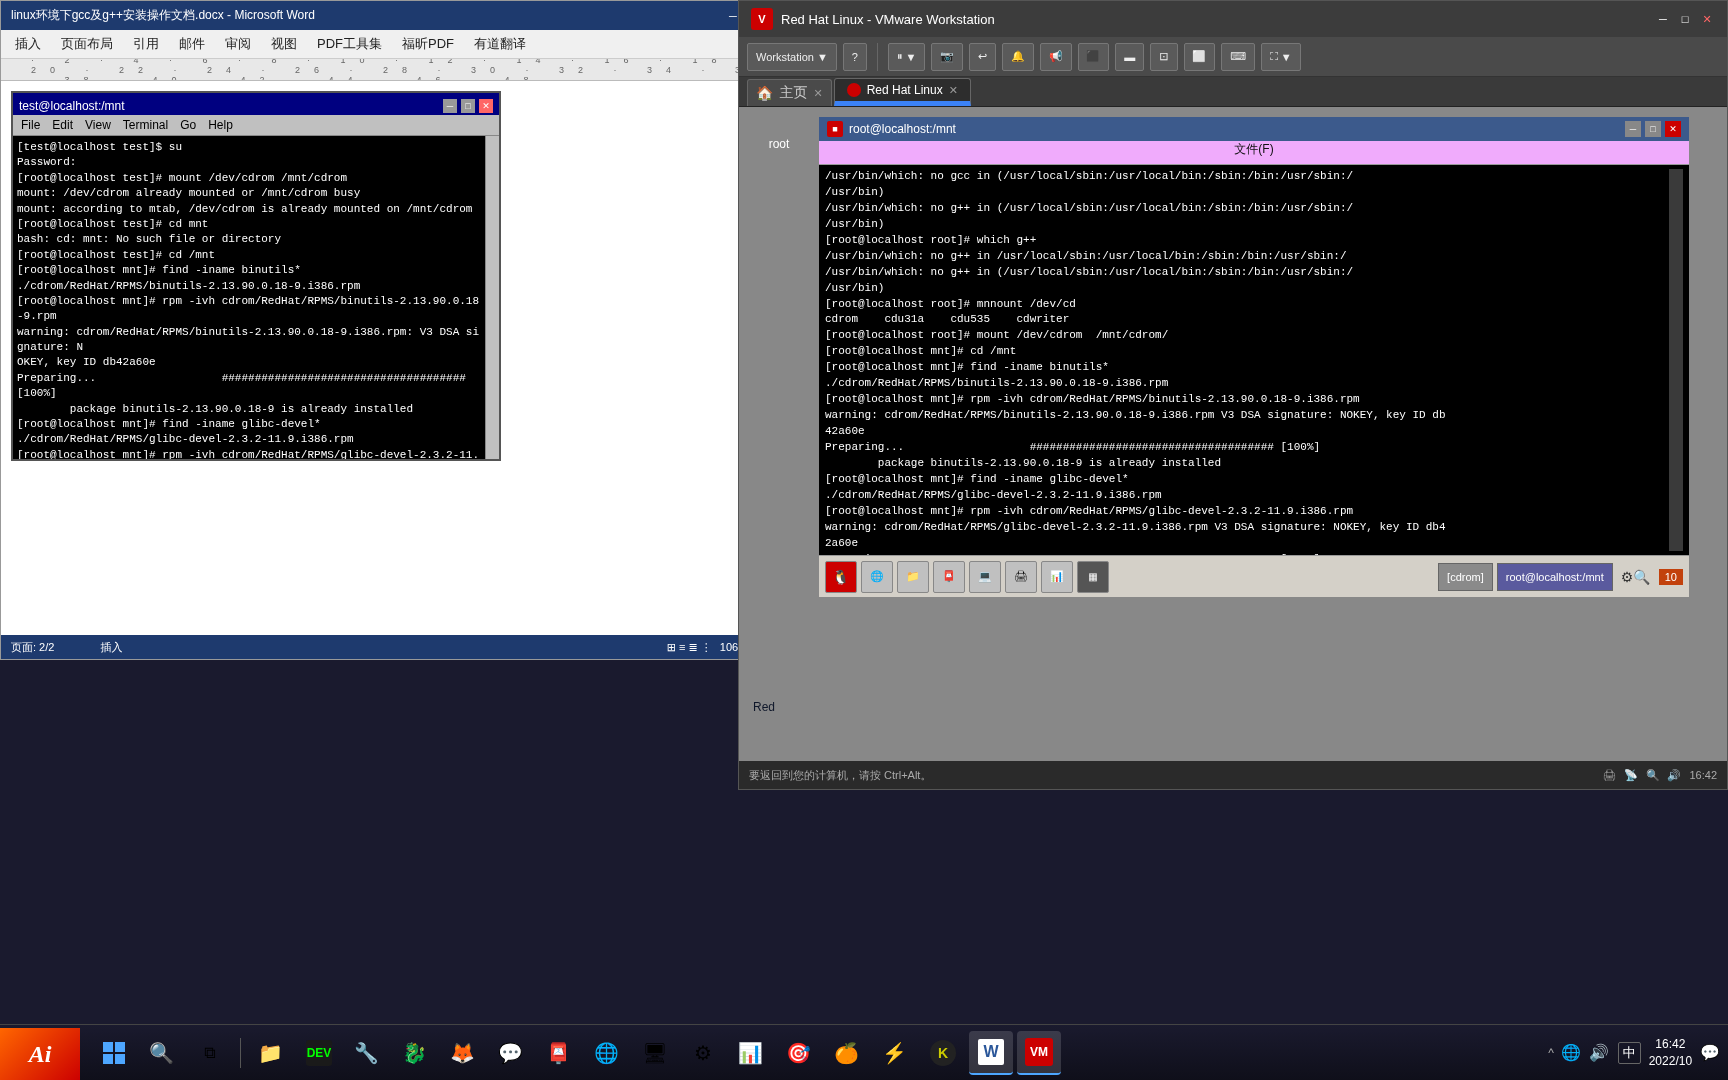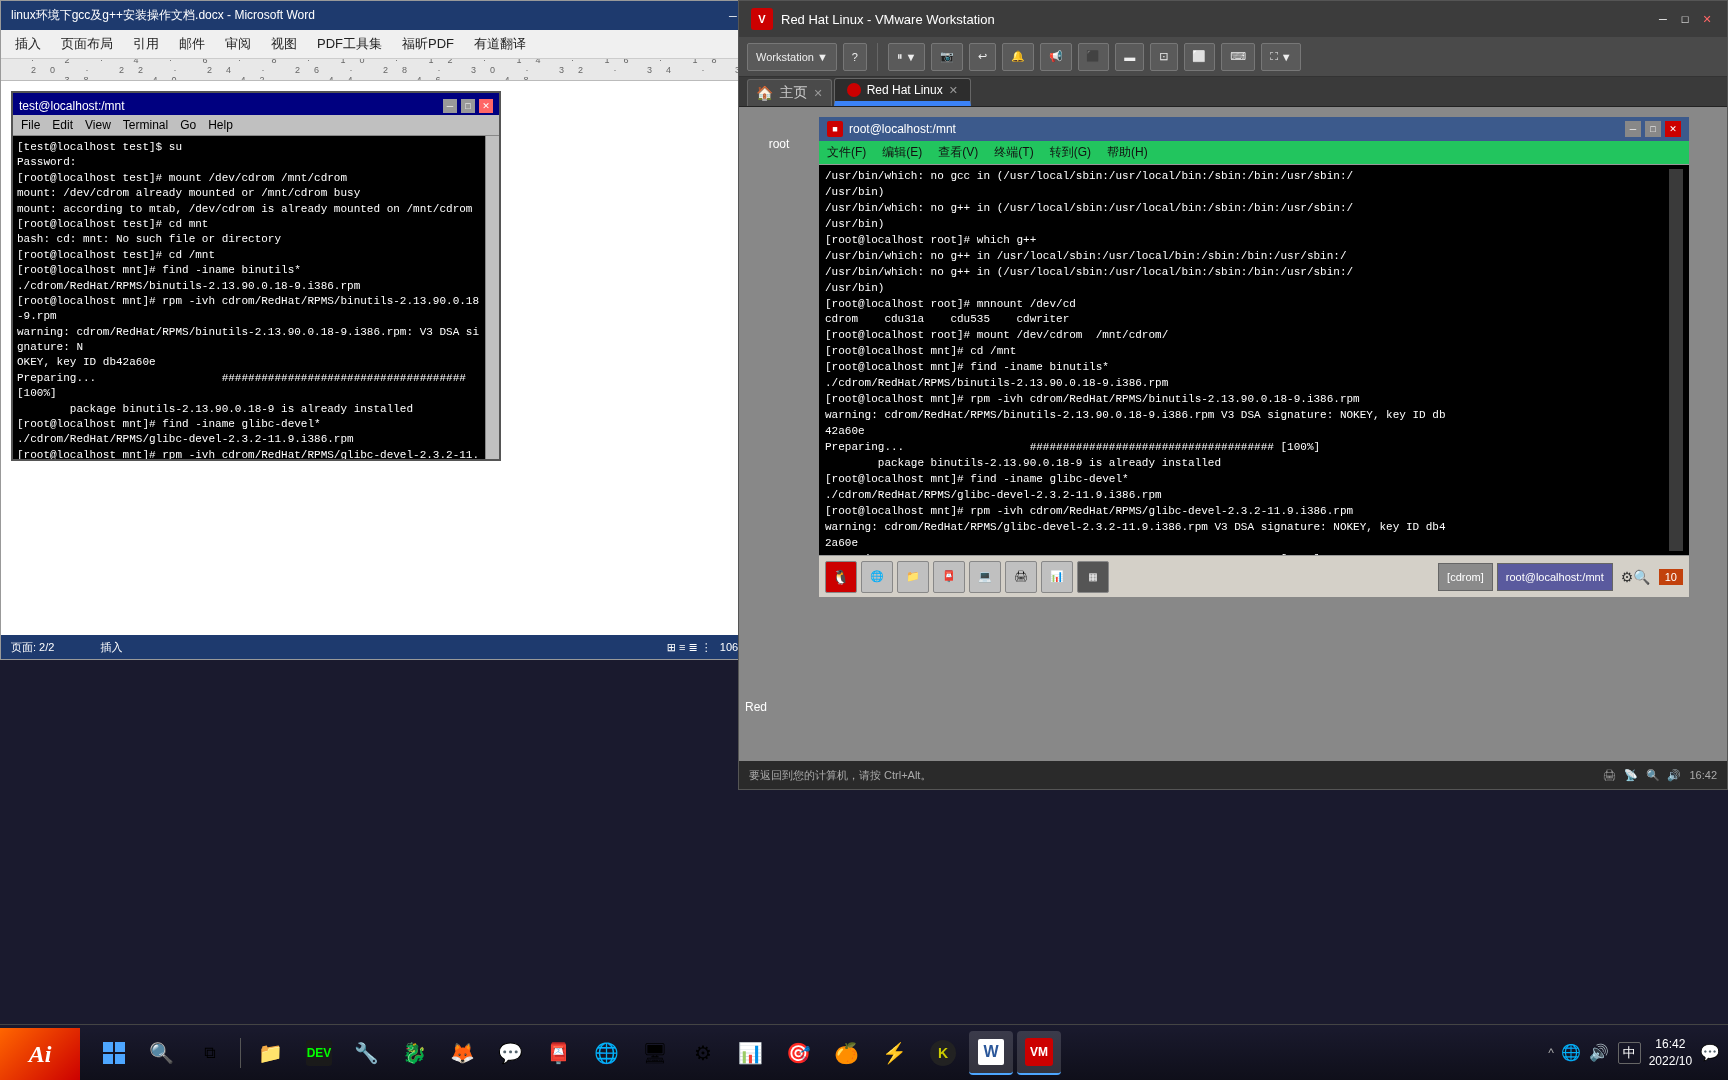--- a/index.html
+++ b/index.html
@@ -266,28 +266,29 @@
       background: #3c5a8c;
       color: white;
       font-size: 12px;
       height: 24px;
       display: flex;
       align-items: center;
       padding: 0 8px;
       justify-content: space-between;
     }
     #rh-menubar {
-      background: #22c55e;
+      background: #f0abfc;
       height: 24px;
       display: flex;
       align-items: center;
       padding: 0 8px;
       gap: 16px;
       font-size: 12px;
       border-bottom: 1px solid #999;
+      flex-direction: column;
     }
     .rh-menu { cursor: pointer; color: #111; }
     #rh-terminal-body {
       flex: 1;
       background: #000;
       color: #fff;
       font-family: 'Courier New', monospace;
       font-size: 11px;
       padding: 4px 6px;
       overflow-y: auto;
@@ -341,22 +342,22 @@
       flex-direction: column;
       align-items: center;
       padding-top: 10px;
       font-size: 12px; color: #fff;
     }
 
     
     #rh-bottom-label {
       position: absolute;
       left: 0; bottom: 45px;
-      font-size: 12px; color: #ffffff;
-      padding: 2px 6px;
+      font-size: 12px; color: #0f172a;
+      padding: 2px 14px;
     }
 
     #vmware-status {
       background: #2a2a2a;
       color: #aaa;
       font-size: 11px;
       height: 28px;
       display: flex;
       align-items: center;
       padding: 0 10px;

